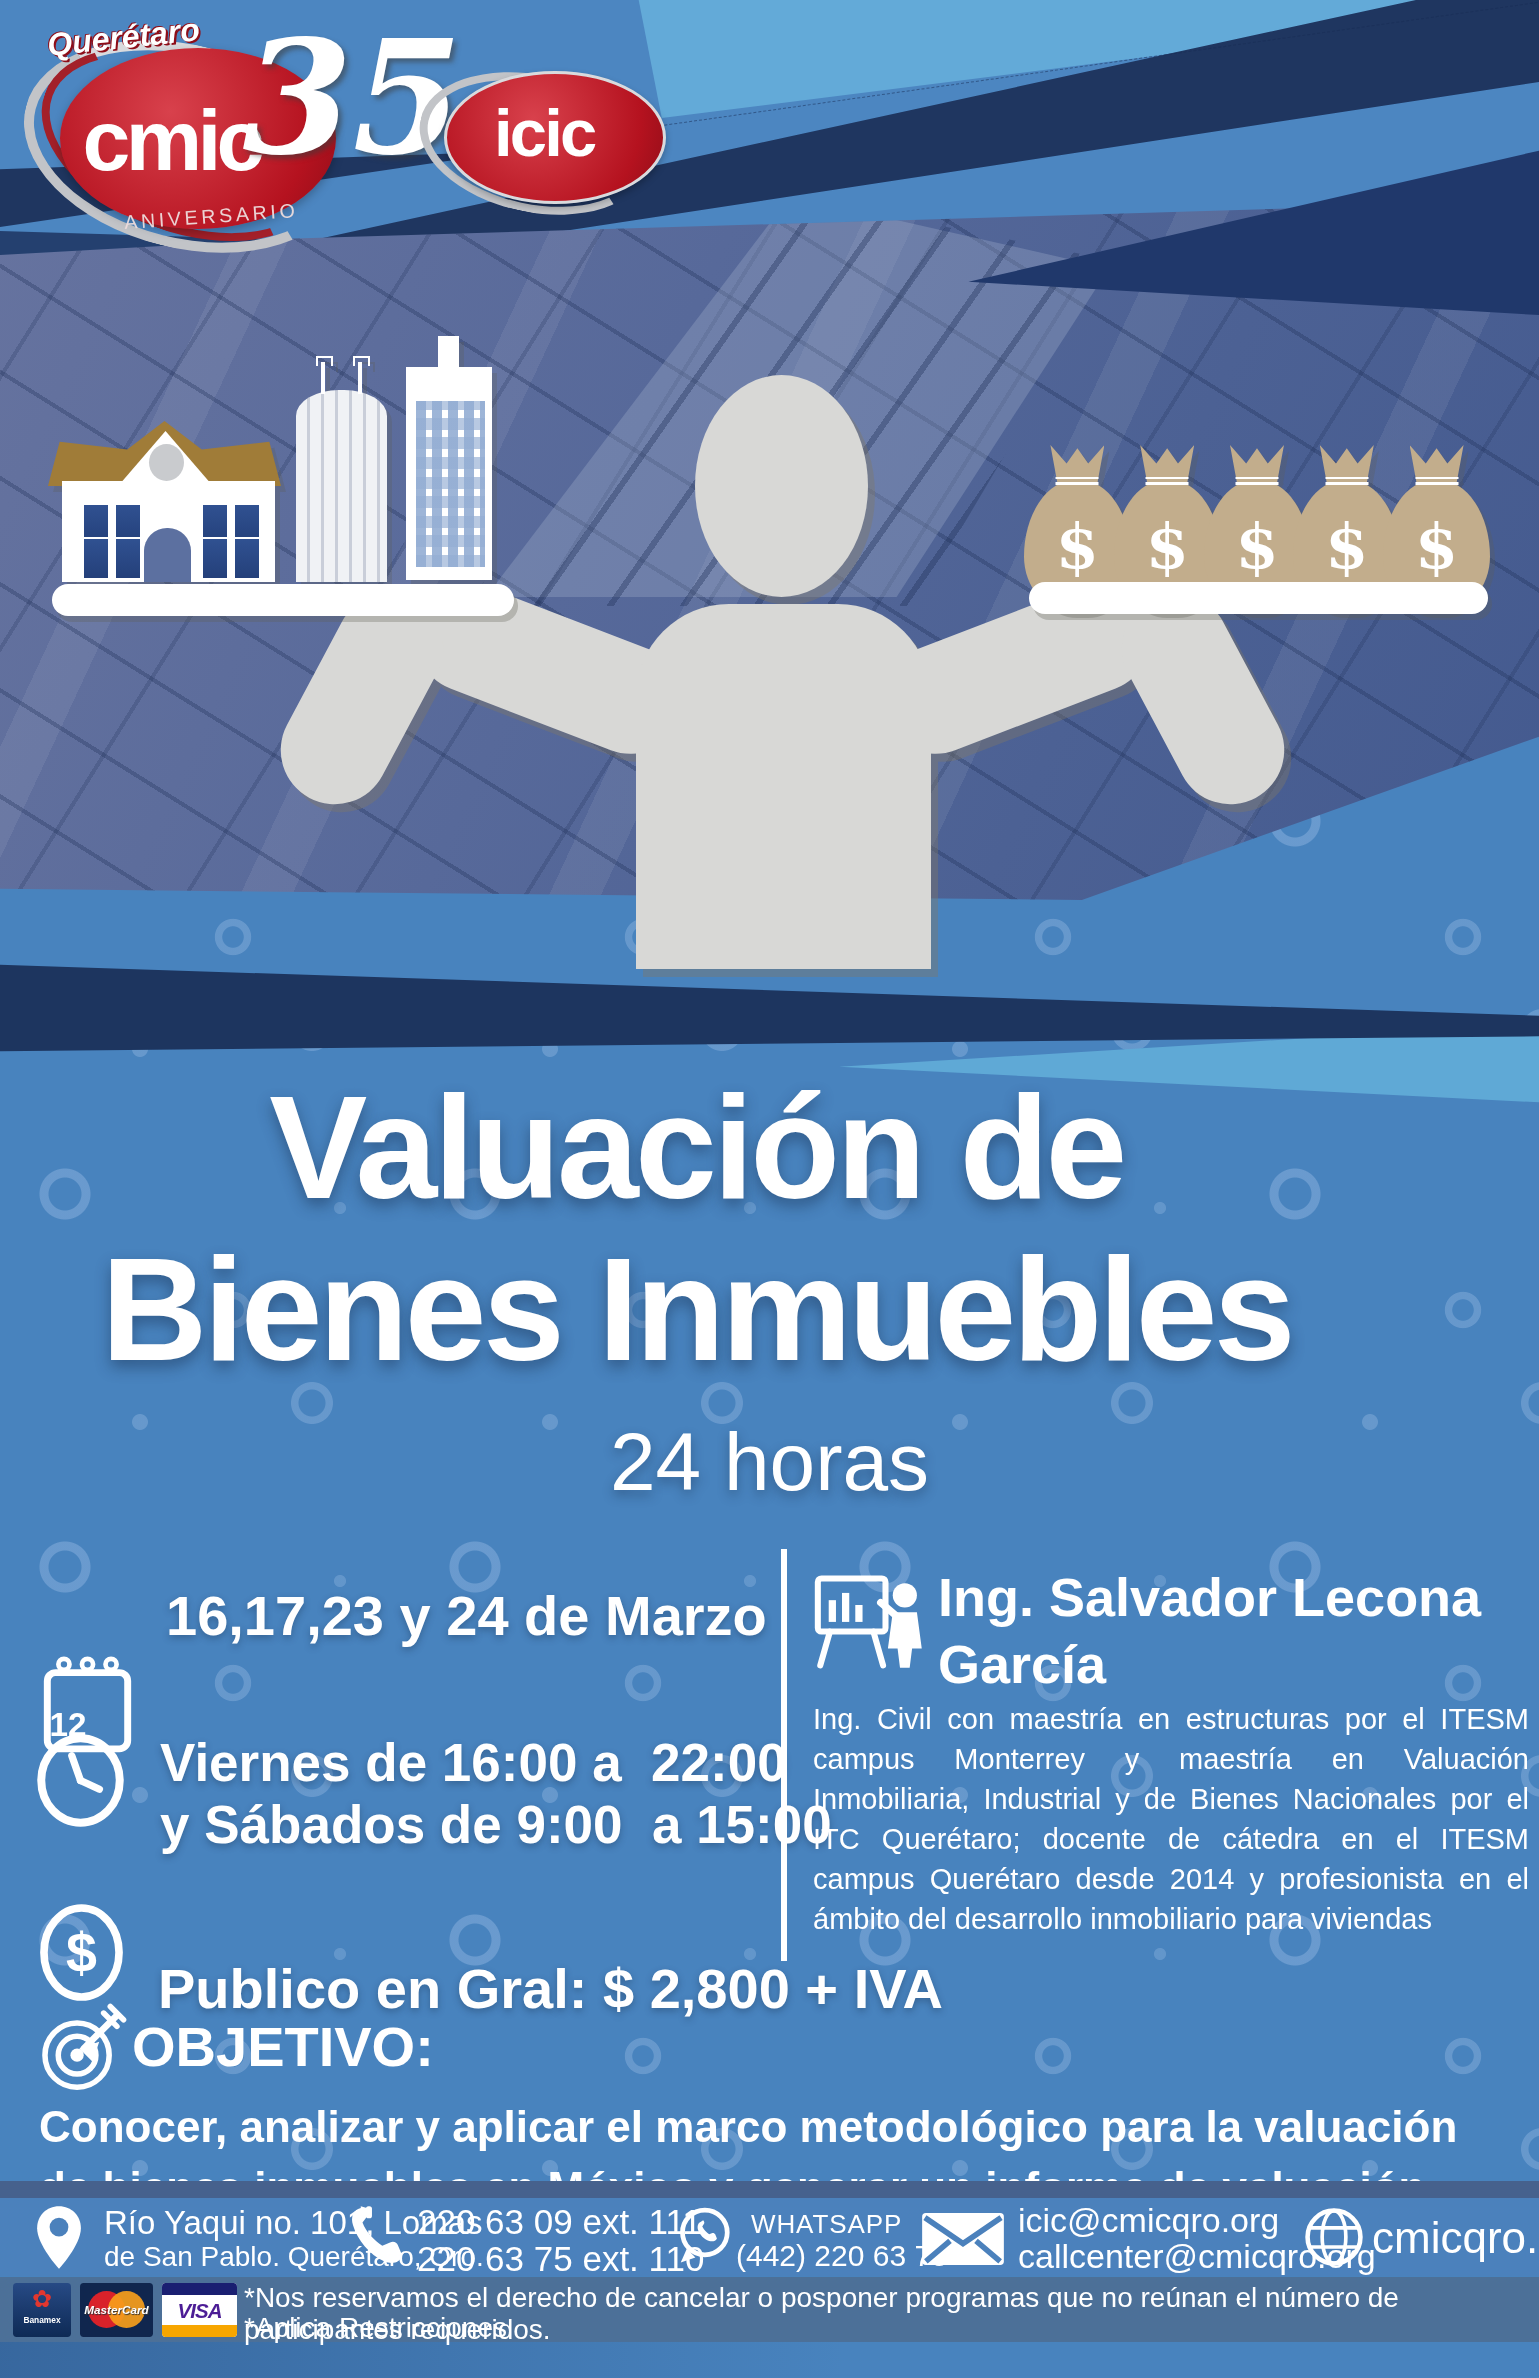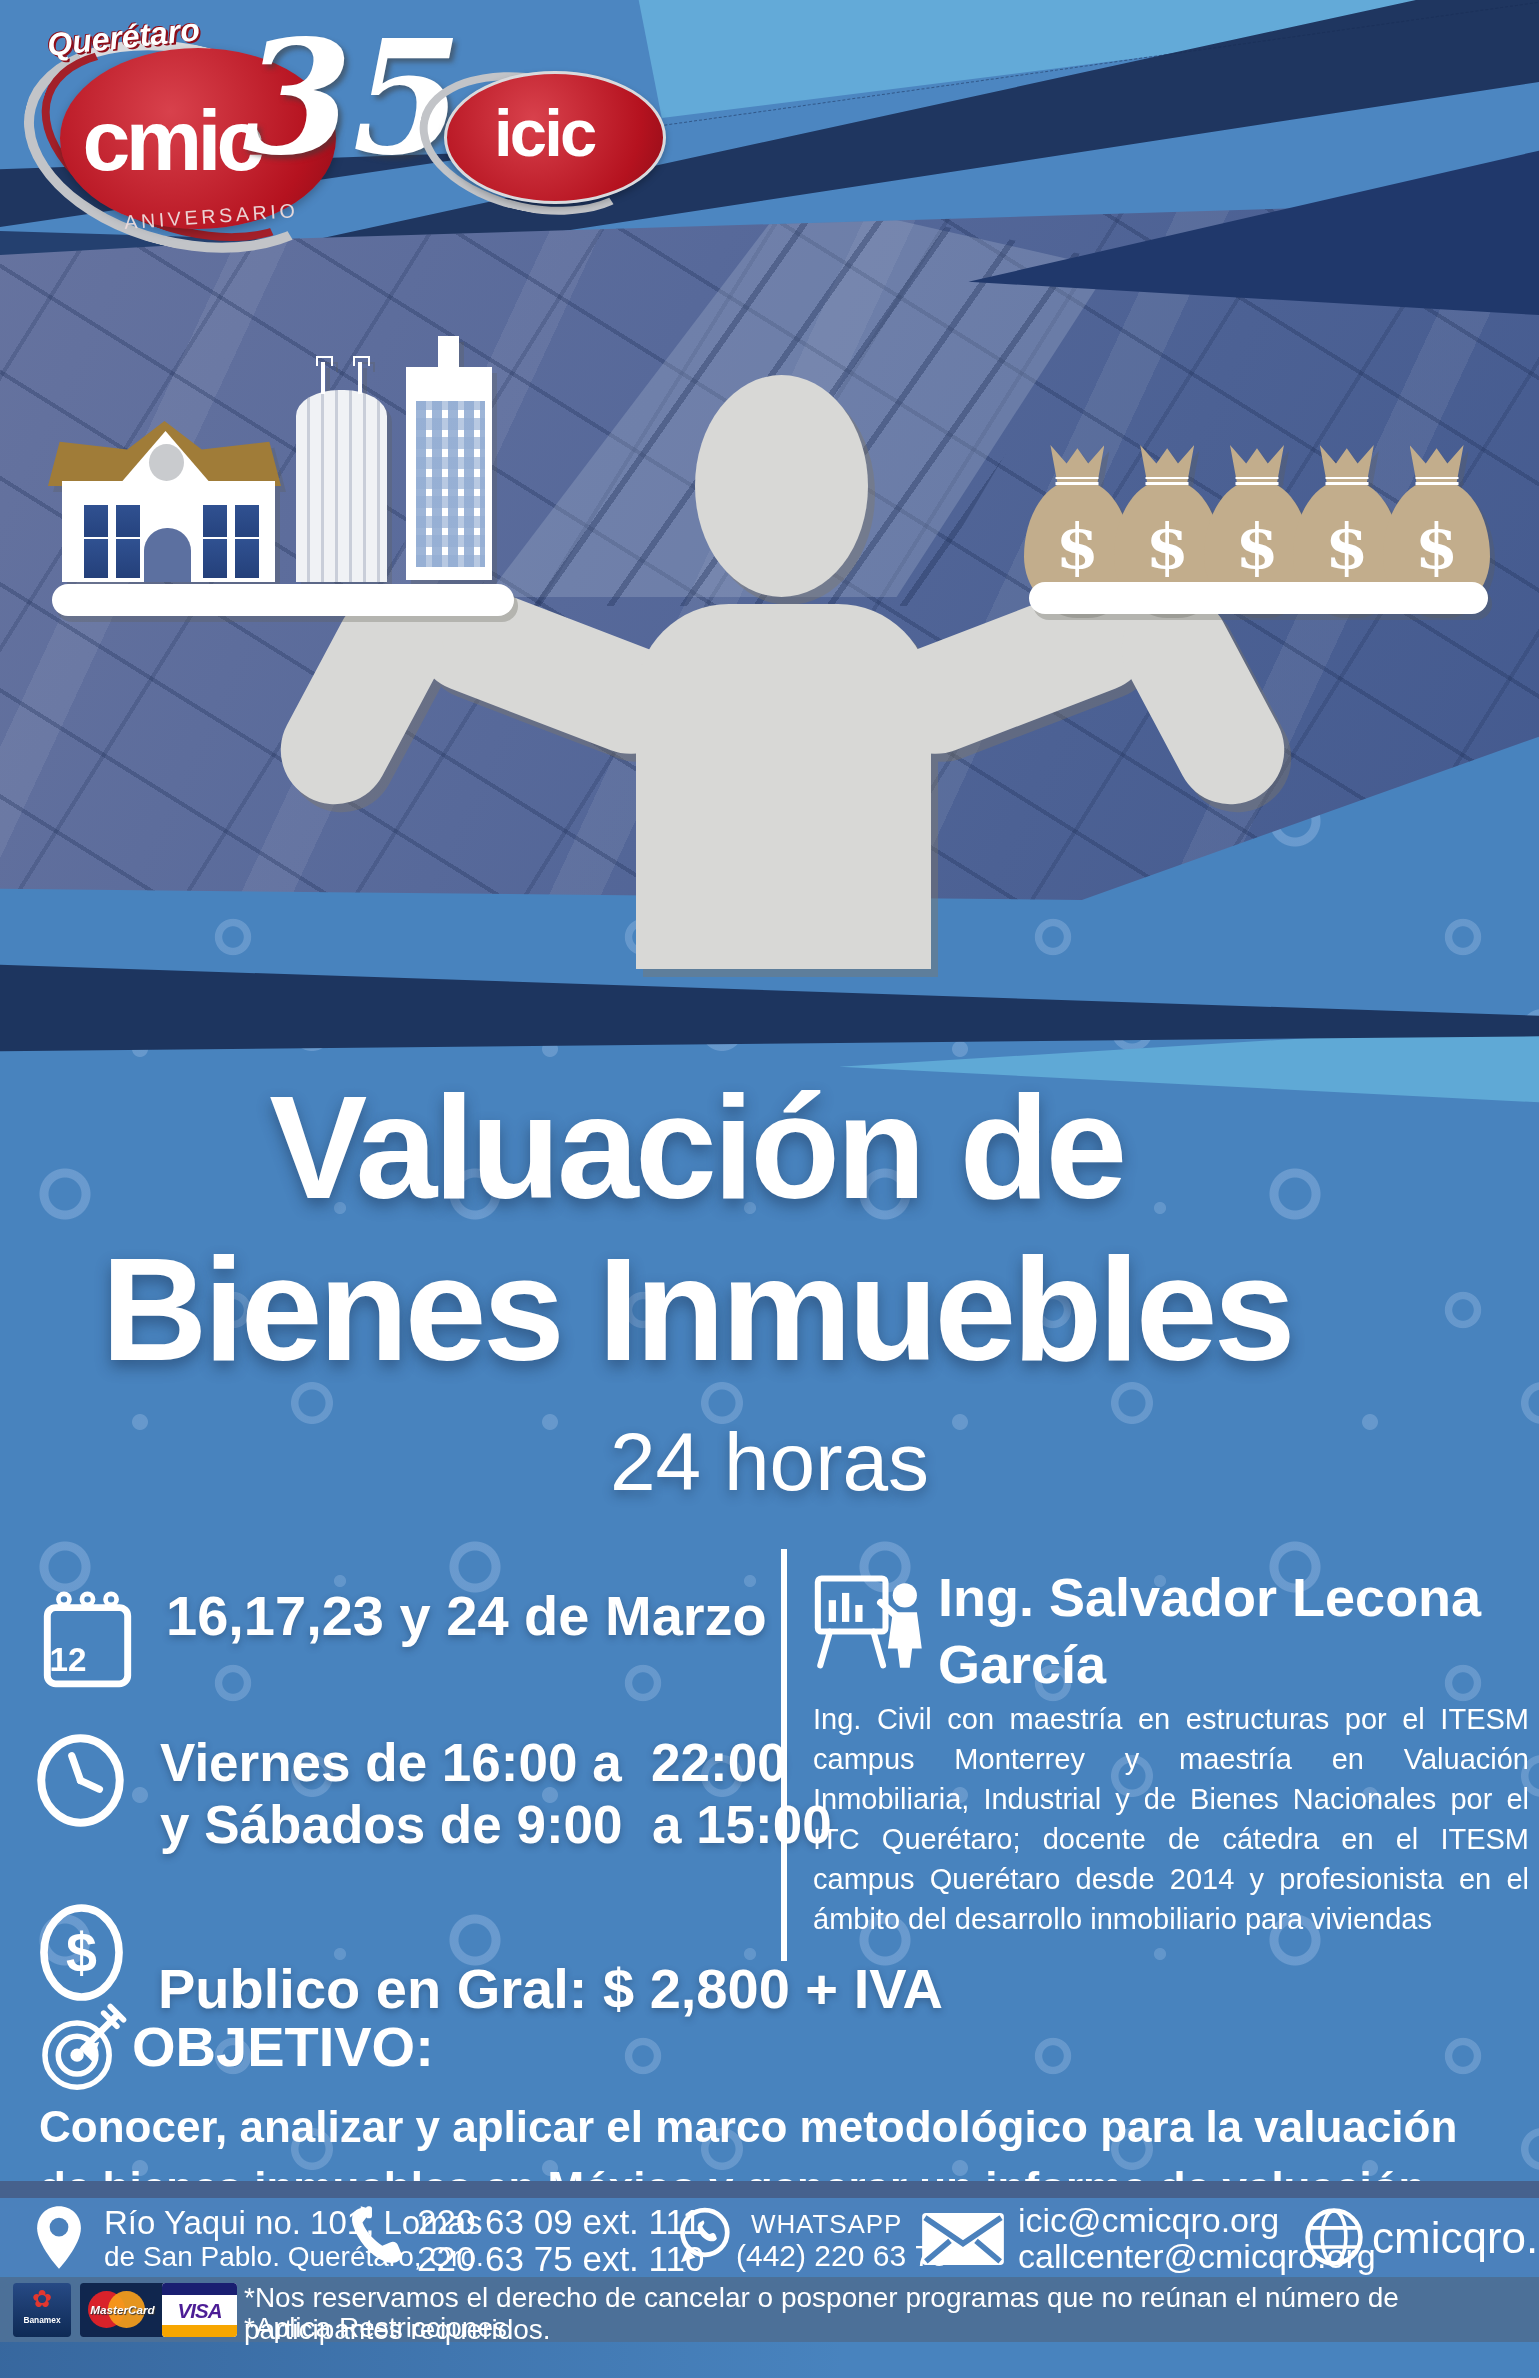--- a/index.html
+++ b/index.html
@@ -164,21 +164,21 @@
   .f-disc{left:0;top:2277px;width:1539px;height:65px;background:#4C7098;z-index:9;}
   .disc1{left:244px;top:4.7px;font-size:28px;}
   .disc2{left:244px;top:35px;font-size:28px;}
   .f-bottom{left:0;top:2342px;width:1539px;height:36px;z-index:8;
     background:linear-gradient(90deg, rgba(35,70,120,.45), rgba(35,70,120,0) 55%);}
 
   .card{position:absolute;top:5.6px;height:54px;border-radius:3.7px;overflow:hidden;}
   .card-banamex{left:13px;width:58px;background:linear-gradient(#274a85,#0e2a55);text-align:center;}
   .card-banamex .flower{font-size:24px;color:#E2372F;line-height:32px;}
   .card-banamex .lbl{font-size:8.4px;font-weight:bold;color:#fff;}
-  .card-mc{left:80px;width:73px;background:#10264E;padding-left:12px;}
+  .card-mc{left:80px;width:73px;background:#10264E;}
   .mc-c1,.mc-c2{position:absolute;top:8.4px;width:37px;height:37px;border-radius:50%;}
   .mc-c1{left:7.5px;background:#D9222A;}
   .mc-c2{left:28px;background:#F79E1B;opacity:.92;}
   .card-mc .lbl{position:absolute;left:0;top:20.5px;width:100%;text-align:center;font-size:11.7px;font-style:italic;
     font-weight:bold;color:#fff;text-shadow:0.9px 0.9px 0.9px #333;}
   .card-visa{left:162px;width:75px;background:#fff;}
   .visa-top{height:12px;background:#1A1F71;}
   .visa-bot{position:absolute;bottom:0;left:0;width:100%;height:11.2px;background:#F7A600;}
   .card-visa .lbl{position:absolute;left:0;top:16px;width:100%;text-align:center;
     font-size:20.5px;font-weight:800;font-style:italic;color:#4c1d95;letter-spacing:-0.9px;}
@@ -273,21 +273,21 @@
     <div class="tray tray-right"></div>
   </div>
 
   <div class="abs sky-wedge"></div>
   <div class="abs navy-wedge3"></div>
 
   <div class="abs title-line t1">Valuación de</div>
   <div class="abs title-line t2">Bienes Inmuebles</div>
   <div class="abs duration">24 horas</div>
 
-  <div class="abs icon-box" style="left:43px;top:1591px;">
+  <div class="abs icon-box" style="left:43px;top:1656px;">
     <svg width="89" height="97" viewBox="0 0 64 70">
       <circle cx="15" cy="6" r="4" fill="none" stroke="#fff" stroke-width="3.4"></circle>
       <circle cx="32" cy="6" r="4" fill="none" stroke="#fff" stroke-width="3.4"></circle>
       <circle cx="49" cy="6" r="4" fill="none" stroke="#fff" stroke-width="3.4"></circle>
       <rect x="3" y="12" width="58" height="55" rx="6" fill="none" stroke="#fff" stroke-width="5"></rect>
       <text x="18" y="58" text-anchor="middle" font-size="24" font-weight="bold" fill="#fff">12</text>
     </svg>
   </div>
   <div class="abs row-text dates-text">16,17,23 y 24 de Marzo</div>
 

